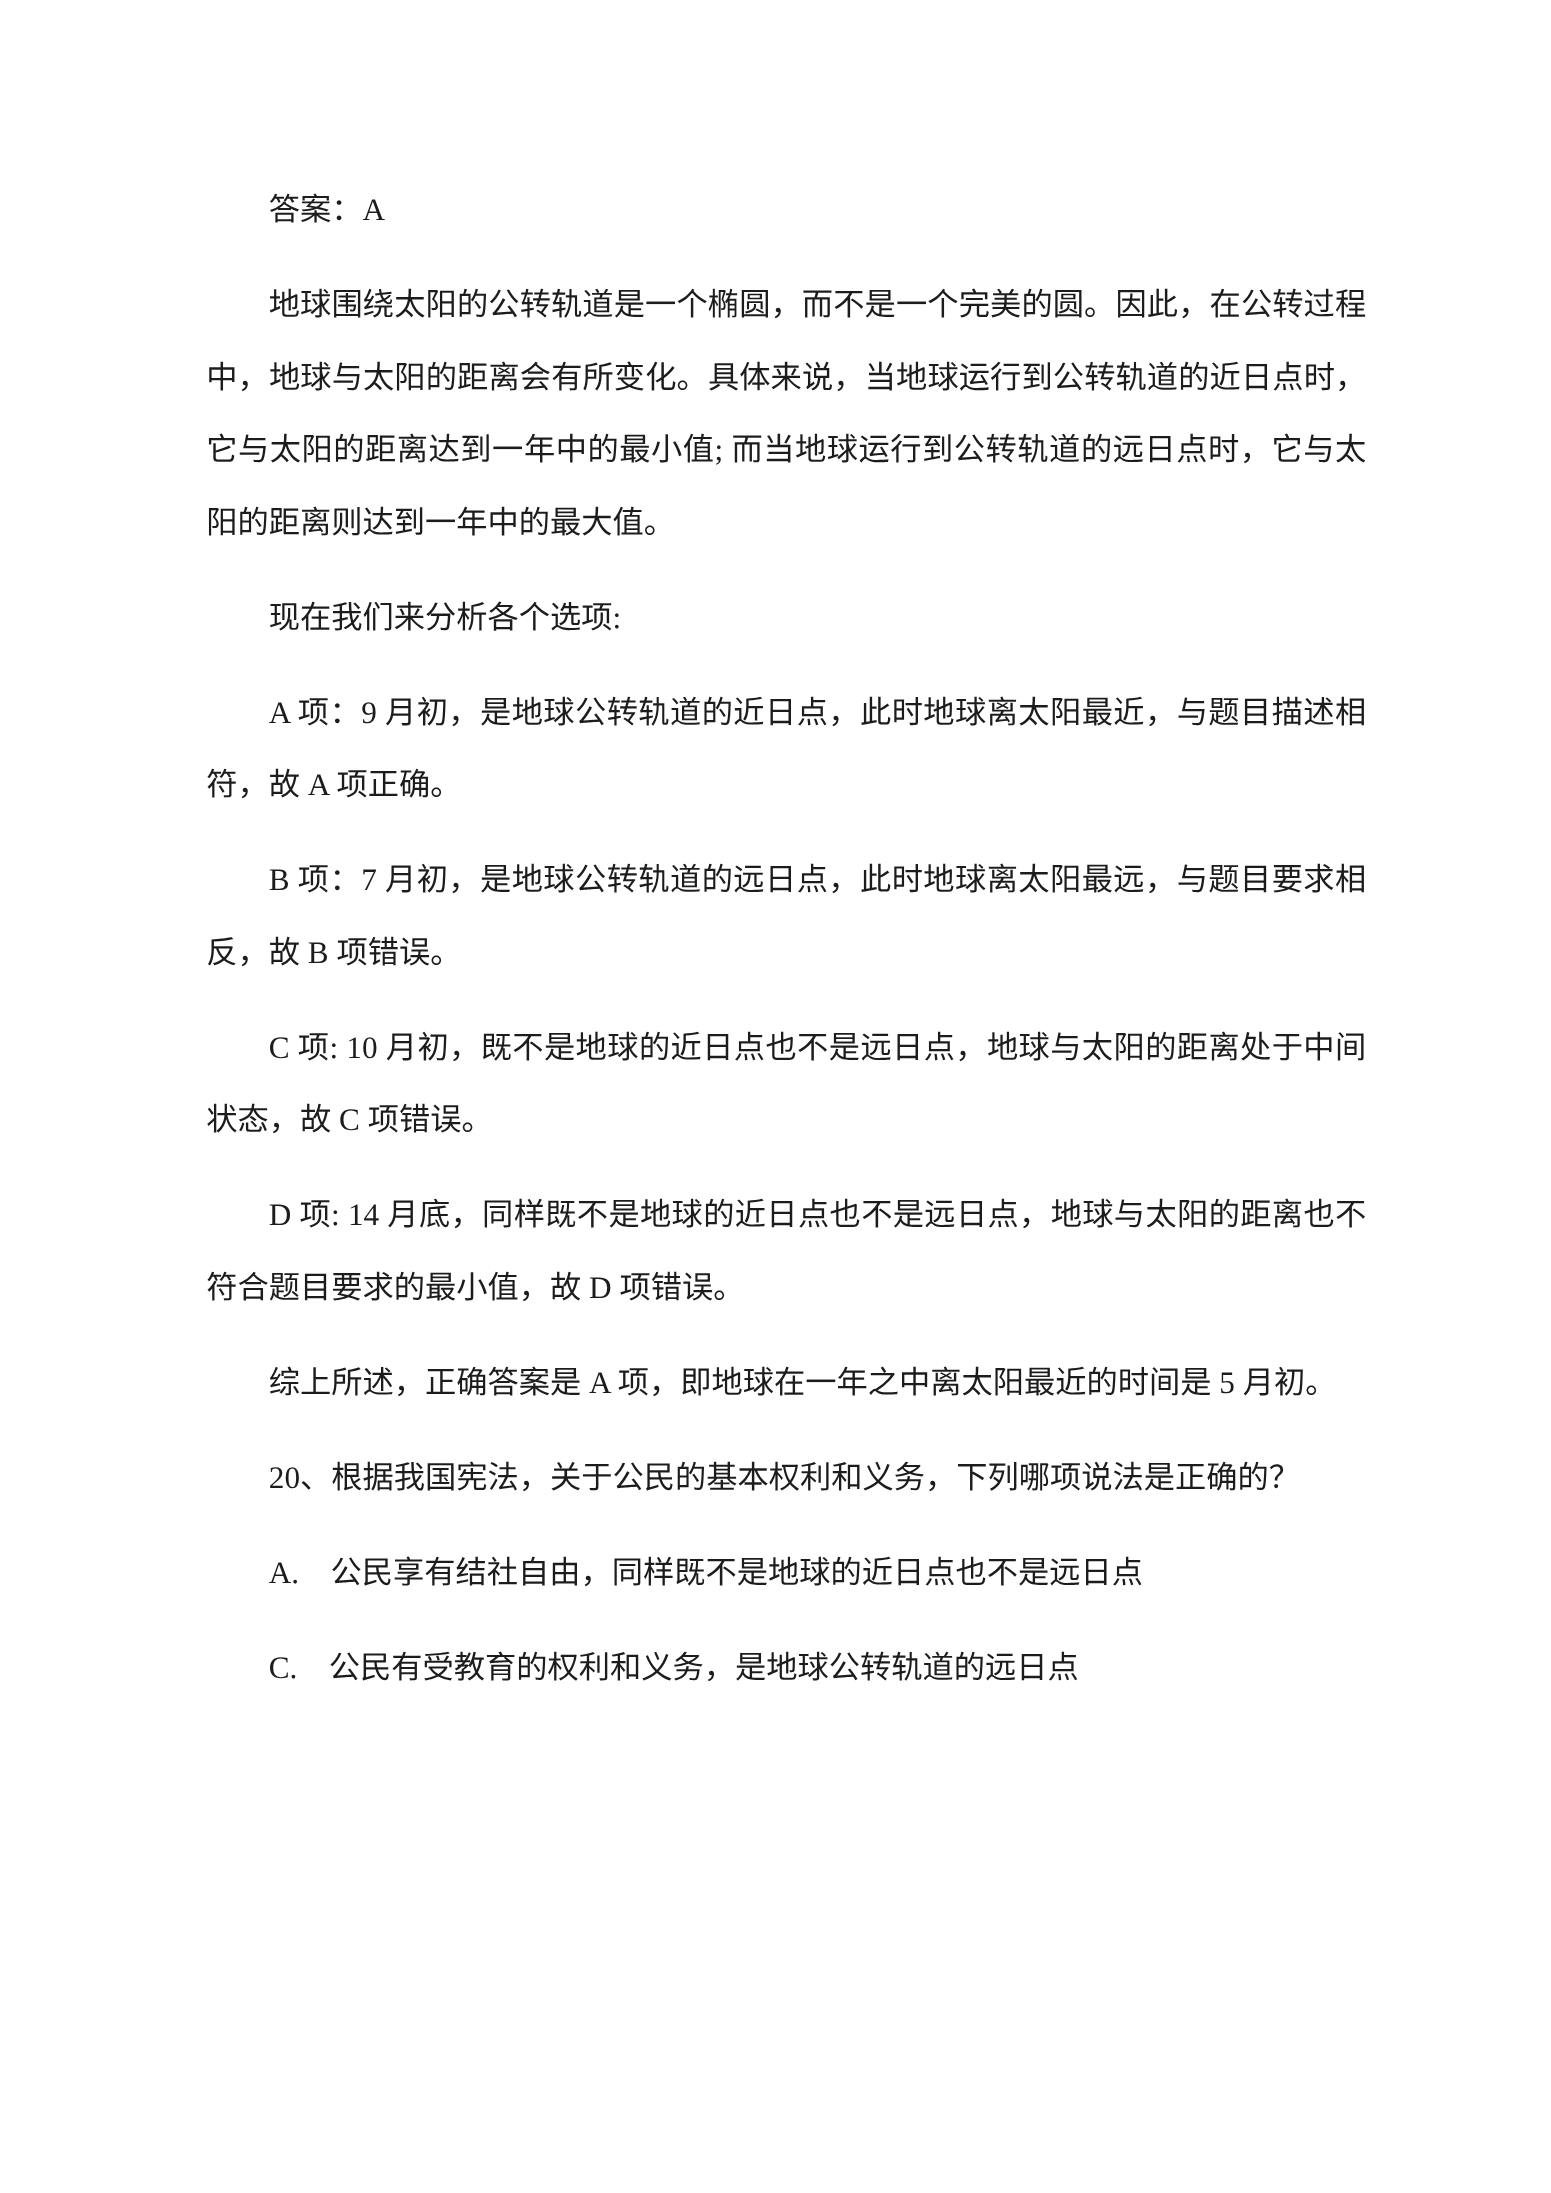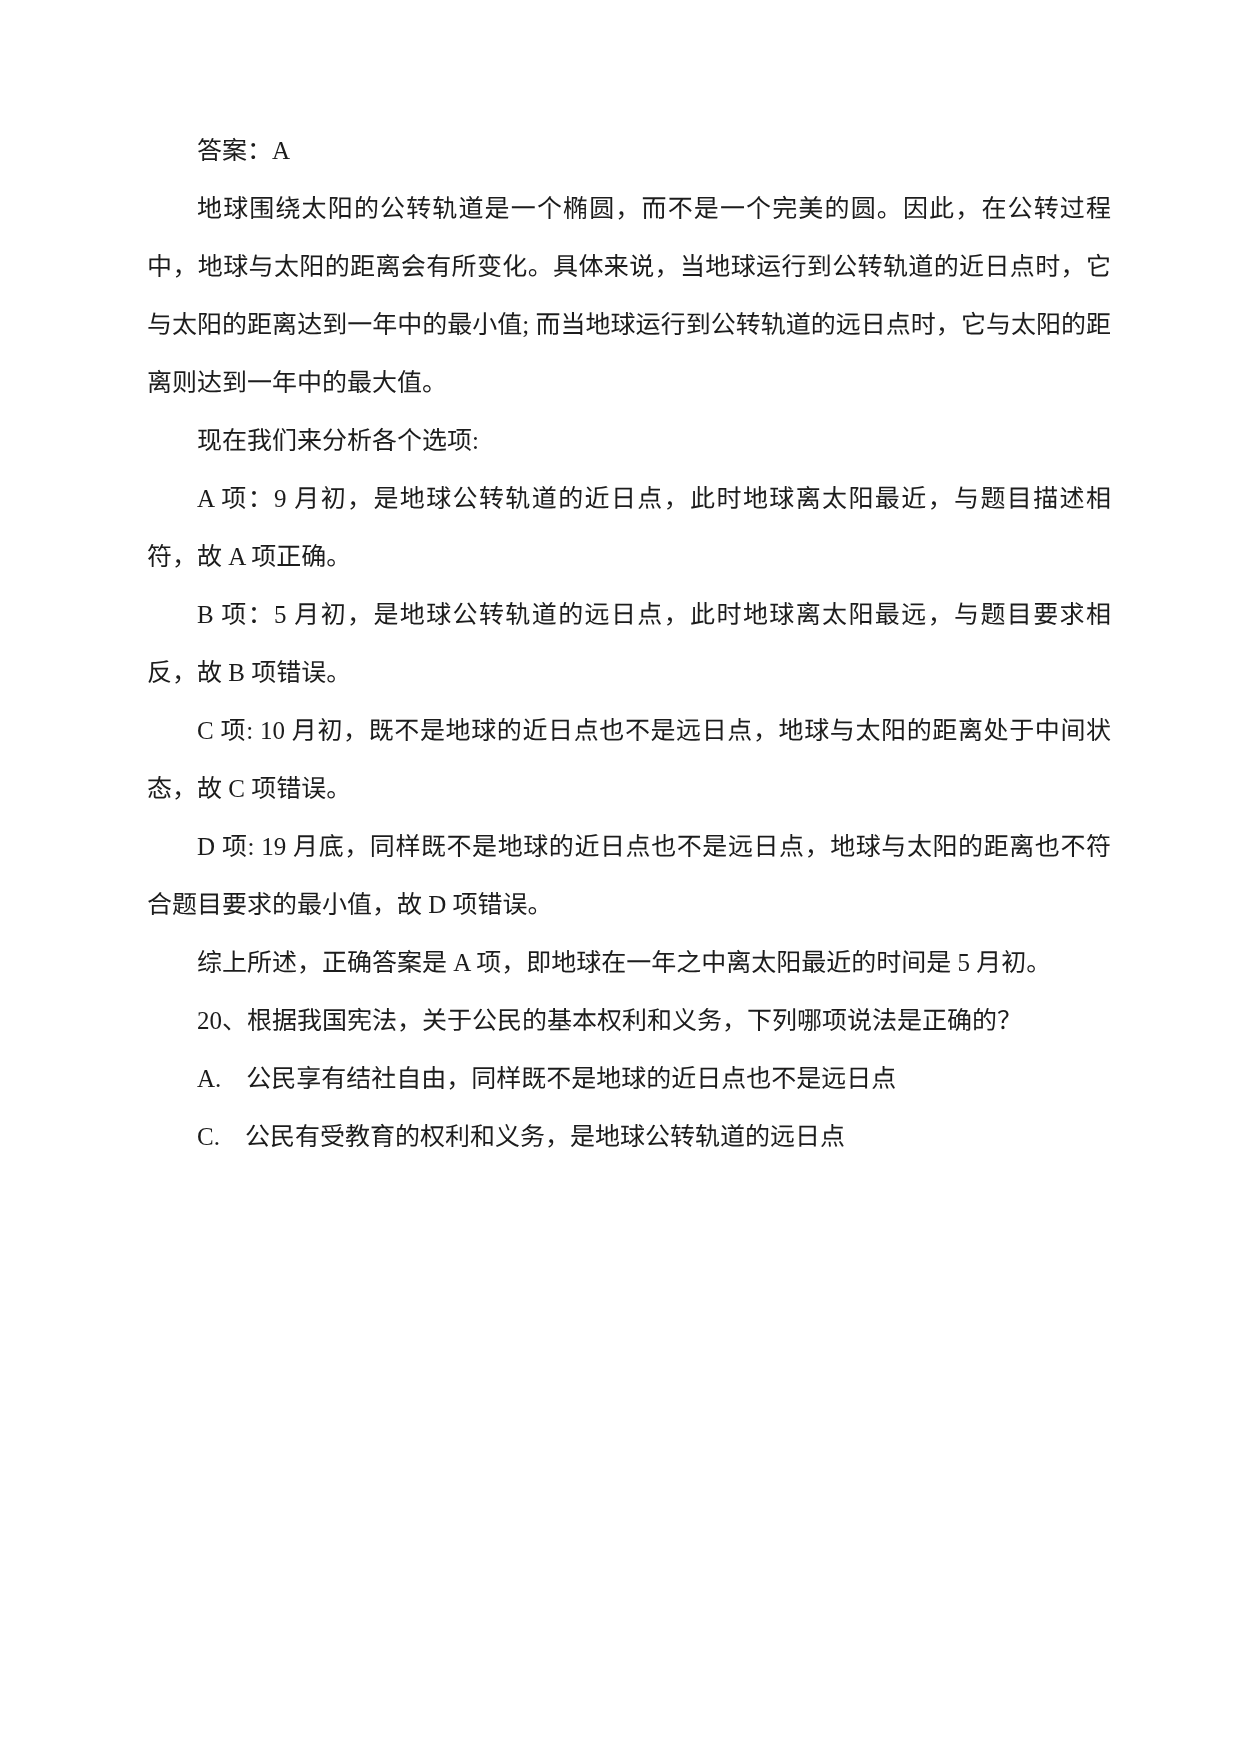--- a/index.html
+++ b/index.html
@@ -13,42 +13,42 @@
     height: 1754px;
     background: #ffffff;
     box-sizing: border-box;
     padding: 122px 130px 0 147px;
     overflow: hidden;
   }
   .content {
     width: 100%;
   }
   .para {
-    margin: 0;
+    margin: 18px;
     font-family: "Liberation Serif", "DejaVu Serif", serif;
     font-size: 25px;
     line-height: 58px;
     color: #1c1c1c;
     text-align: justify;
     text-justify: inter-ideograph;
     text-indent: 2em;
     white-space: pre-wrap;
     word-break: break-all;
   }
 </style>
 </head>
 <body>
 
 <div class="page">
   <div class="content">
       <p class="para">答案：A</p>
       <p class="para">地球围绕太阳的公转轨道是一个椭圆，而不是一个完美的圆。因此，在公转过程中，地球与太阳的距离会有所变化。具体来说，当地球运行到公转轨道的近日点时，它与太阳的距离达到一年中的最小值; 而当地球运行到公转轨道的远日点时，它与太阳的距离则达到一年中的最大值。</p>
       <p class="para">现在我们来分析各个选项:</p>
       <p class="para">A 项：9 月初，是地球公转轨道的近日点，此时地球离太阳最近，与题目描述相符，故 A 项正确。</p>
-      <p class="para">B 项：5 月初，是地球公转轨道的远日点，此时地球离太阳最远，与题目要求相反，故 B 项错误。</p>
+      <p class="para">B 项：7 月初，是地球公转轨道的远日点，此时地球离太阳最远，与题目要求相反，故 B 项错误。</p>
       <p class="para">C 项: 10 月初，既不是地球的近日点也不是远日点，地球与太阳的距离处于中间状态，故 C 项错误。</p>
-      <p class="para">D 项: 19 月底，同样既不是地球的近日点也不是远日点，地球与太阳的距离也不符合题目要求的最小值，故 D 项错误。</p>
+      <p class="para">D 项: 14 月底，同样既不是地球的近日点也不是远日点，地球与太阳的距离也不符合题目要求的最小值，故 D 项错误。</p>
       <p class="para">综上所述，正确答案是 A 项，即地球在一年之中离太阳最近的时间是 5 月初。</p>
       <p class="para">20、根据我国宪法，关于公民的基本权利和义务，下列哪项说法是正确的？</p>
       <p class="para">A.　公民享有结社自由，同样既不是地球的近日点也不是远日点</p>
       <p class="para">C.　公民有受教育的权利和义务，是地球公转轨道的远日点</p>
     </div>
 </div>
 
 </body></html>

